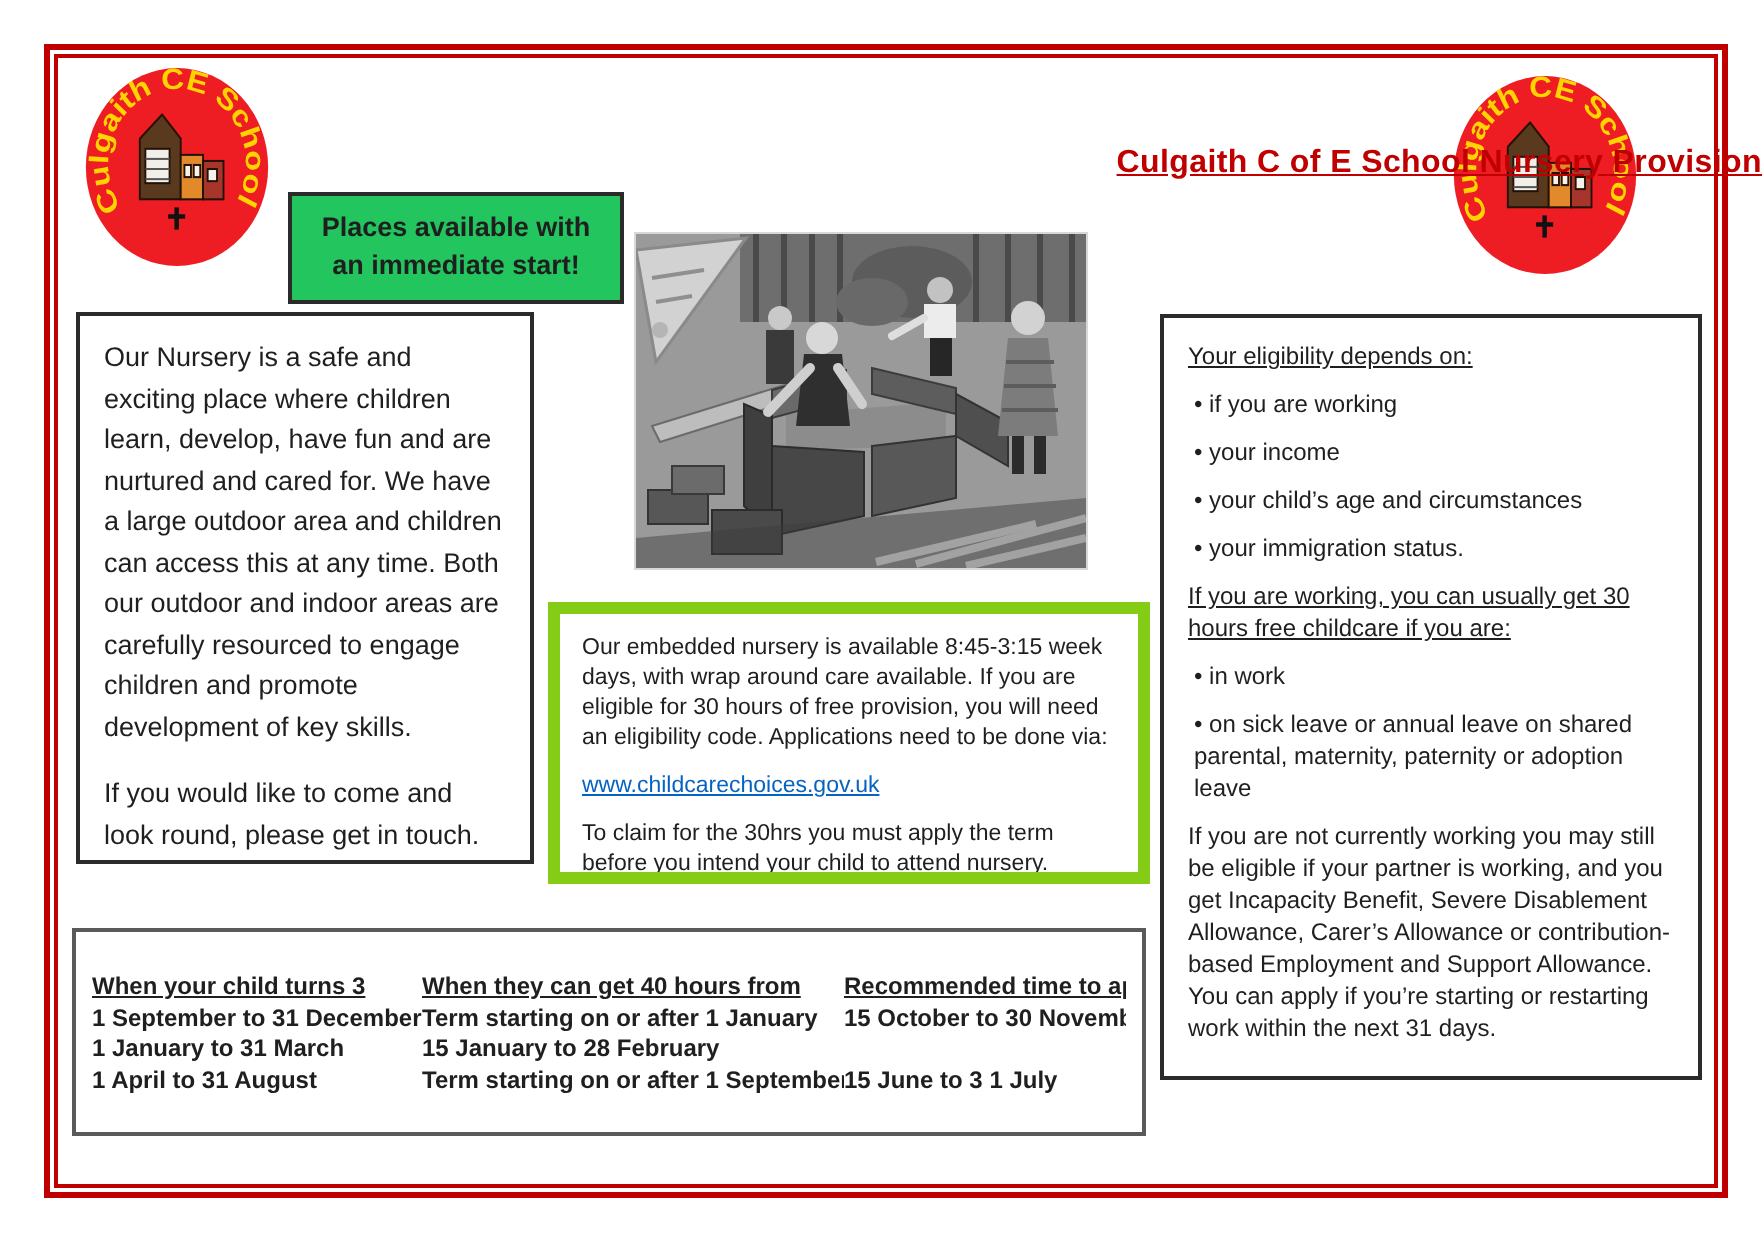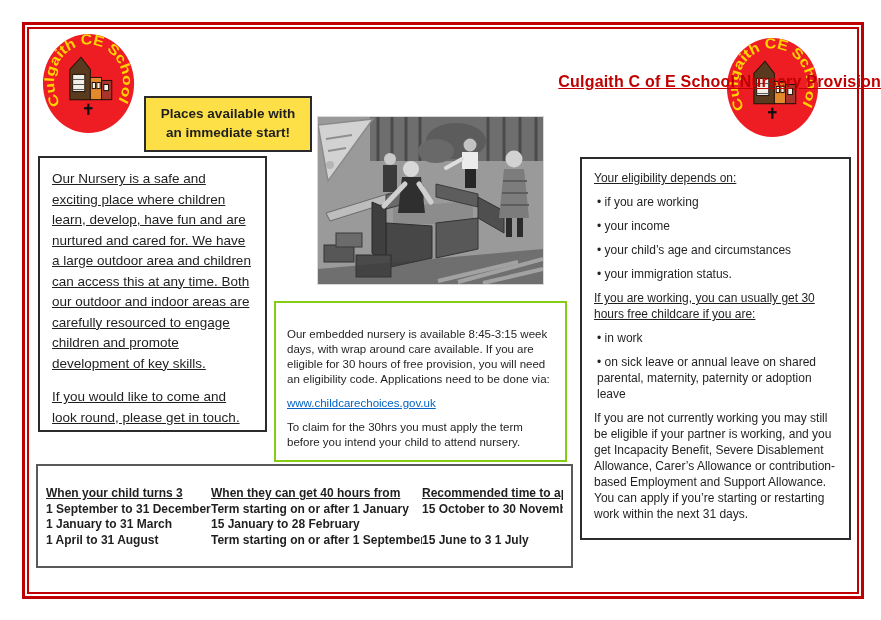--- a/index.html
+++ b/index.html
@@ -23,41 +23,41 @@
   .logo svg{width:100%;height:100%;display:block;}
   
   .page-title{
     position:absolute;left:0;top:73px;width:881px;text-align:right;
     font-size:16px;font-weight:bold;color:#c00000;text-decoration:underline;
     letter-spacing:0.2px;
   }
   
   .banner{
     position:absolute;left:144px;top:96px;width:152px;height:48px;
-    border:2px solid #2b2b2b;background:#fde047;display:flex;align-items:center;
+    border:2px solid #2b2b2b;background:#22c55e;display:flex;align-items:center;
     justify-content:center;text-align:center;font-weight:bold;font-size:13.5px;
     line-height:1.4;padding:2px 6px;z-index:3;
   }
   
   .intro-box{
     position:absolute;left:38px;top:156px;width:201px;height:250px;
     border:2px solid #2b2b2b;padding:11px 12px;font-size:13.5px;line-height:1.52;
   }
-  .intro-box p{margin:0 0 13px 0;text-decoration:underline;}
+  .intro-box p{margin:0 0 13px 0;}
   .intro-box p:last-child{margin-bottom:0;}
   
   .photo{
     position:absolute;left:318px;top:117px;width:225px;height:167px;
     background:#969696;outline:1px solid #d8d8d8;
   }
   .photo svg{width:100%;height:100%;display:block;}
   
   .info-box{
     position:absolute;left:274px;top:301px;width:267px;height:109px;
-    border:2px solid #84cc16;padding:24px 11px;font-size:11.5px;line-height:15px;
+    border:6px solid #84cc16;padding:10px 11px;font-size:11.5px;line-height:15px;
     overflow:hidden;
   }
   .info-box p{margin:0 0 9px 0;}
   .info-box p:last-child{margin-bottom:0;}
   .link{color:#0563c1;text-decoration:underline;cursor:pointer;}
   
   .elig-box{
     position:absolute;left:580px;top:157px;width:243px;height:357px;
     border:2px solid #2b2b2b;padding:11px 12px;font-size:12px;line-height:16px;
     overflow:hidden;

